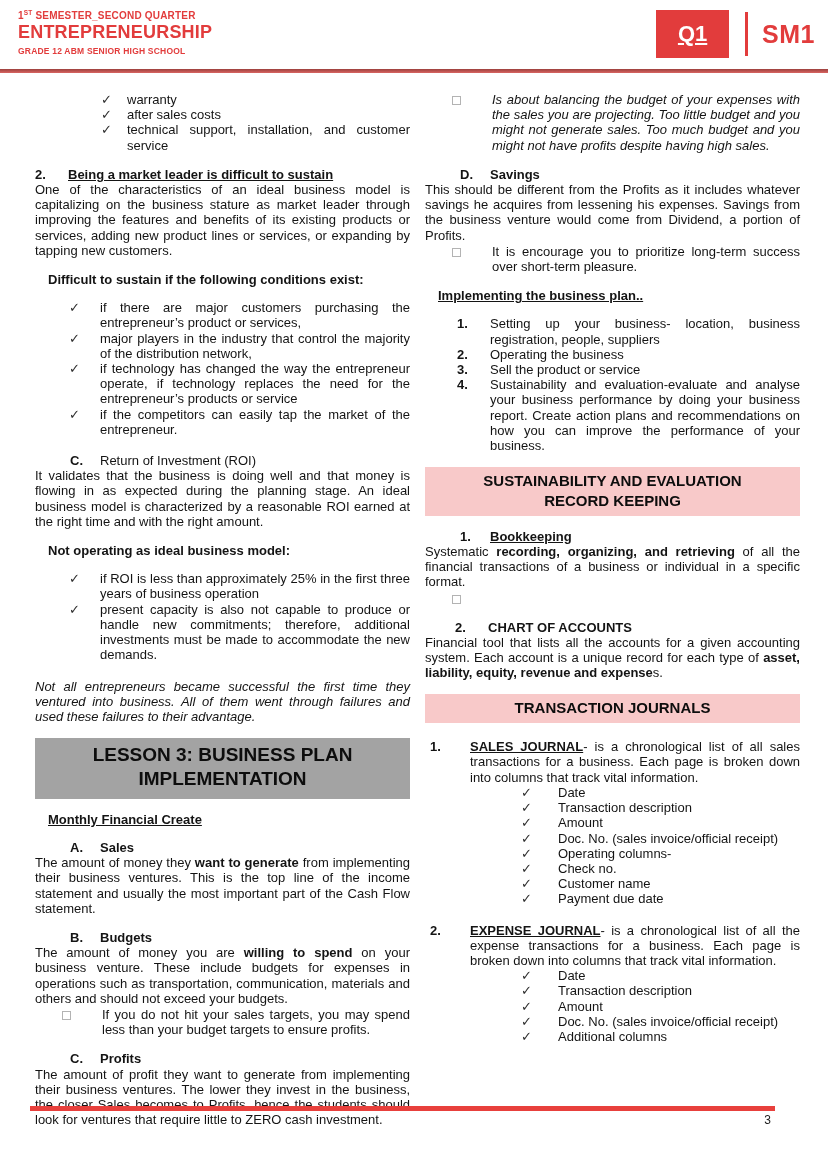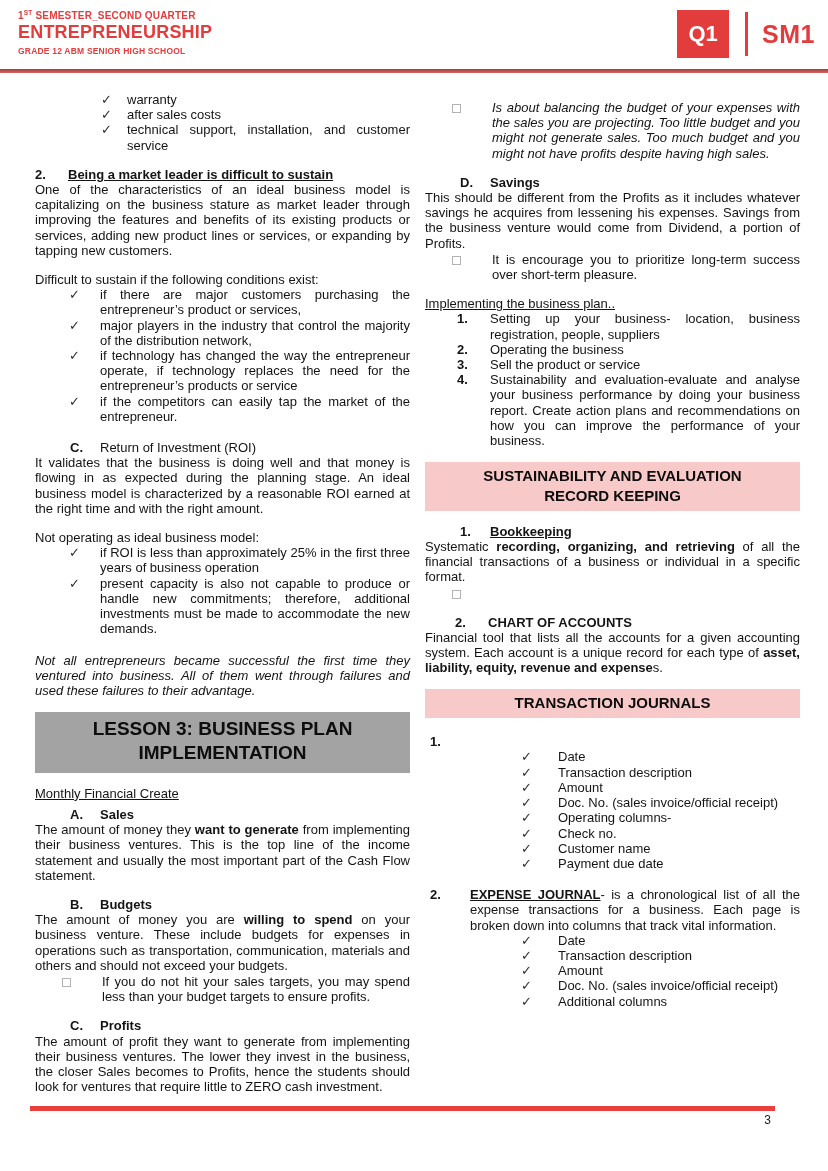--- a/index.html
+++ b/index.html
@@ -8,35 +8,35 @@
     font-family:"Liberation Sans", sans-serif; font-size:13px; color:#141414;
     overflow:hidden;
   }
   
   .header { position:relative; padding:9px 0 0 18px; height:56px; }
   .h-line1 { color:#e23c3c; font-weight:bold; font-size:10px; letter-spacing:.2px; }
   .h-line1 sup { font-size:6.5px; }
   .h-title { color:#e23c3c; font-weight:bold; font-size:18px; letter-spacing:.2px; margin-top:1px; }
   .h-sub { color:#e23c3c; font-weight:bold; font-size:8.5px; margin-top:3px; letter-spacing:.2px; }
   .badges { position:absolute; top:10px; right:13px; display:flex; align-items:center; }
-  .q-box { width:52px; height:48px; background:#e23c3c; color:#fff; font-weight:bold; font-size:22px;
-           display:flex; align-items:center; justify-content:center; }
+  .q-box { width:73px; height:48px; background:#e23c3c; color:#fff; font-weight:bold; font-size:22px;
+           display:flex; align-items:center; justify-content:center;text-decoration:underline; }
   .v-divider { width:3px; height:44px; background:#e23c3c; margin:0 14px 0 16px; }
   .sm-label { color:#e23c3c; font-weight:bold; font-size:25px; letter-spacing:.5px; }
   .header-rule { height:4px; background:linear-gradient(#9c403d,#d96562); margin-top:4px; }
 
   
   .columns { display:flex; gap:15px; padding:19px 28px 0 35px; }
   .col { flex:1 1 0; min-width:0; line-height:1.17; }
 
   .para { margin:0 0 14px 0; text-align:justify; }
-  .italic { font-style:italic;margin-top:8px; }
+  .italic { font-style:italic; }
   .b { font-weight:bold; }
   .u { text-decoration:underline; }
-  .bold-head { font-weight:normal; margin:0; }
+  .bold-head { font-weight:bold; margin:13px; }
   .mb14 { margin-bottom:14px; }
   .mt6 { margin-top:6px; }
   .mt16 { margin-top:16px; }
 
   
   .check-row { display:flex; text-align:justify; }
   .ci { flex:none; color:#2e2e2e; }
   .cl-a .check-row { margin-left:66px; } .cl-a .ci { width:26px; }
   .cl-b .check-row { margin-left:34px; } .cl-b .ci { width:31px; }
   .cl-j .check-row { margin-left:96px; } .cl-j .ci { width:37px; }
@@ -243,20 +243,21 @@
         <span>CHART OF ACCOUNTS</span>
       </div>
       <p class="para"><span>Financial tool that lists all the accounts for a given accounting system. Each account is a unique record for each type of </span><span class="b">asset, liability, equity, revenue and expense</span><span>s.</span></p>
 
       <div class="banner-pink">
         <div>TRANSACTION JOURNALS</div>
       </div>
 
       <div class="jnum-row mt16">
         <span class="num">1.</span>
+        <span class="ct"><span class="b u">SALES JOURNAL</span><span>- is a chronological list of all sales transactions for a business.  Each page is broken down into columns that track vital information.</span></span>
       </div>
       <div class="cl-j mb14">
         <div class="check-row">
             <span class="ci">✓</span>
             <span class="ct">Date</span>
           </div>
         <div class="check-row">
             <span class="ci">✓</span>
             <span class="ct">Transaction description</span>
           </div>

